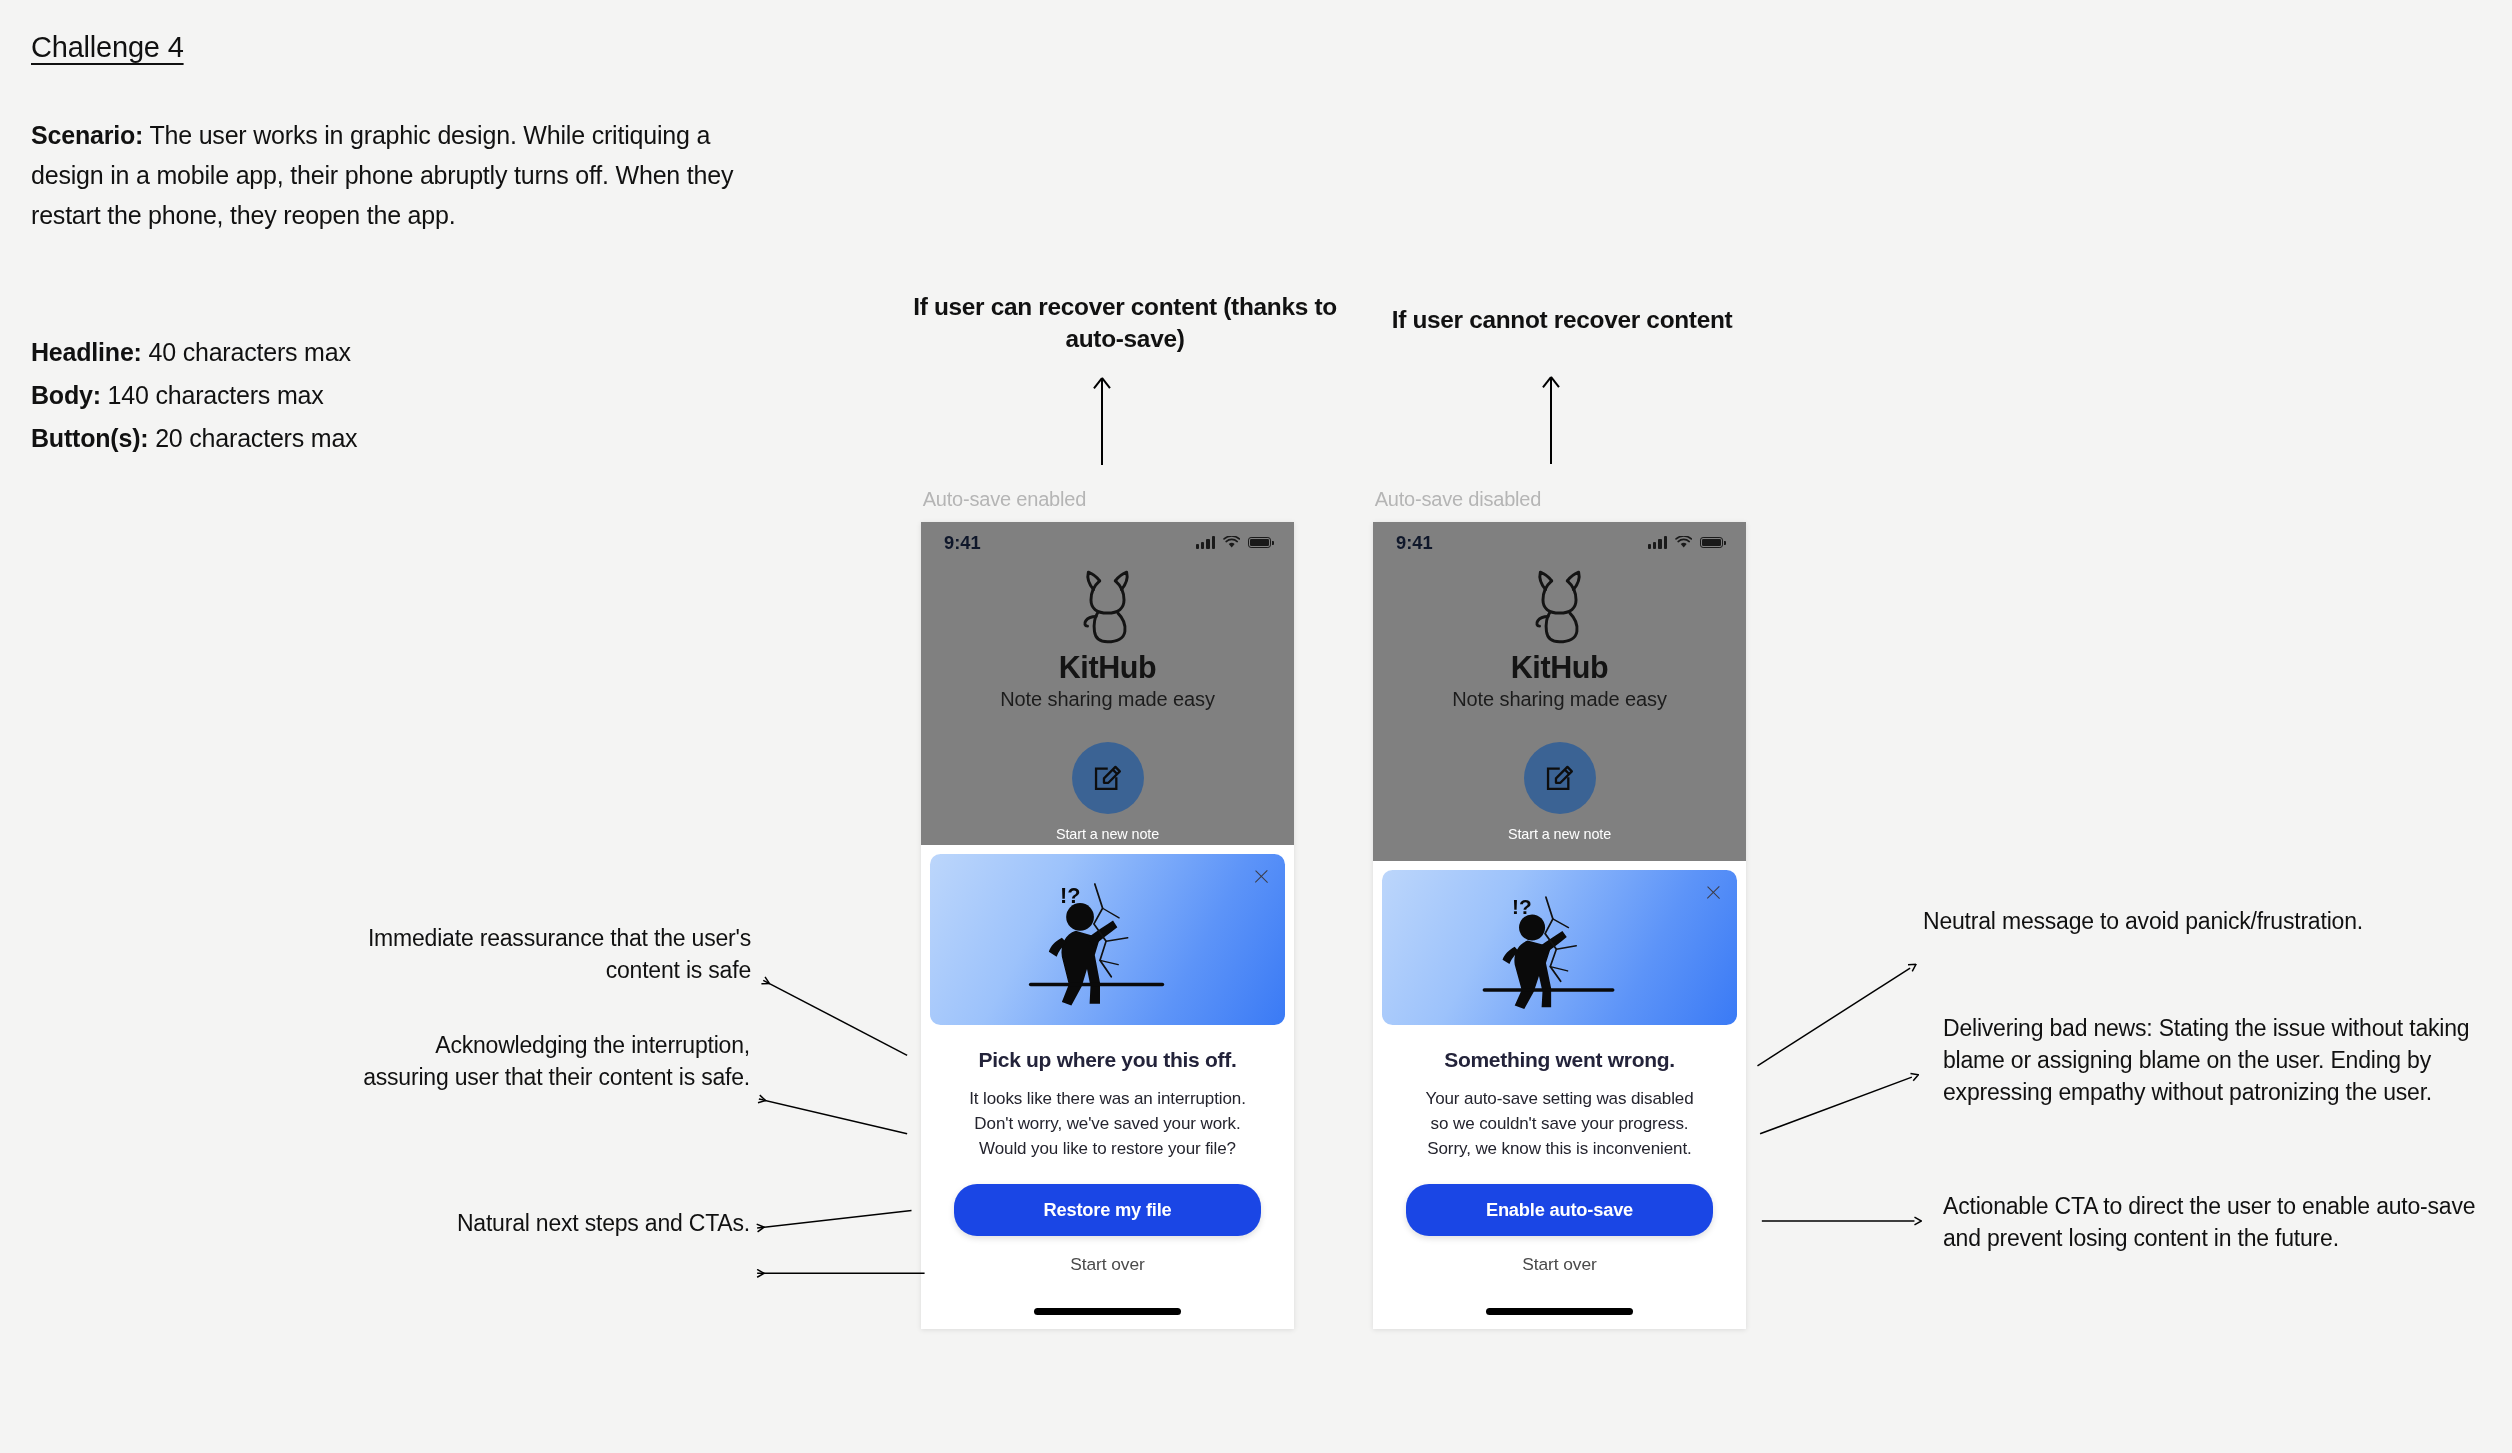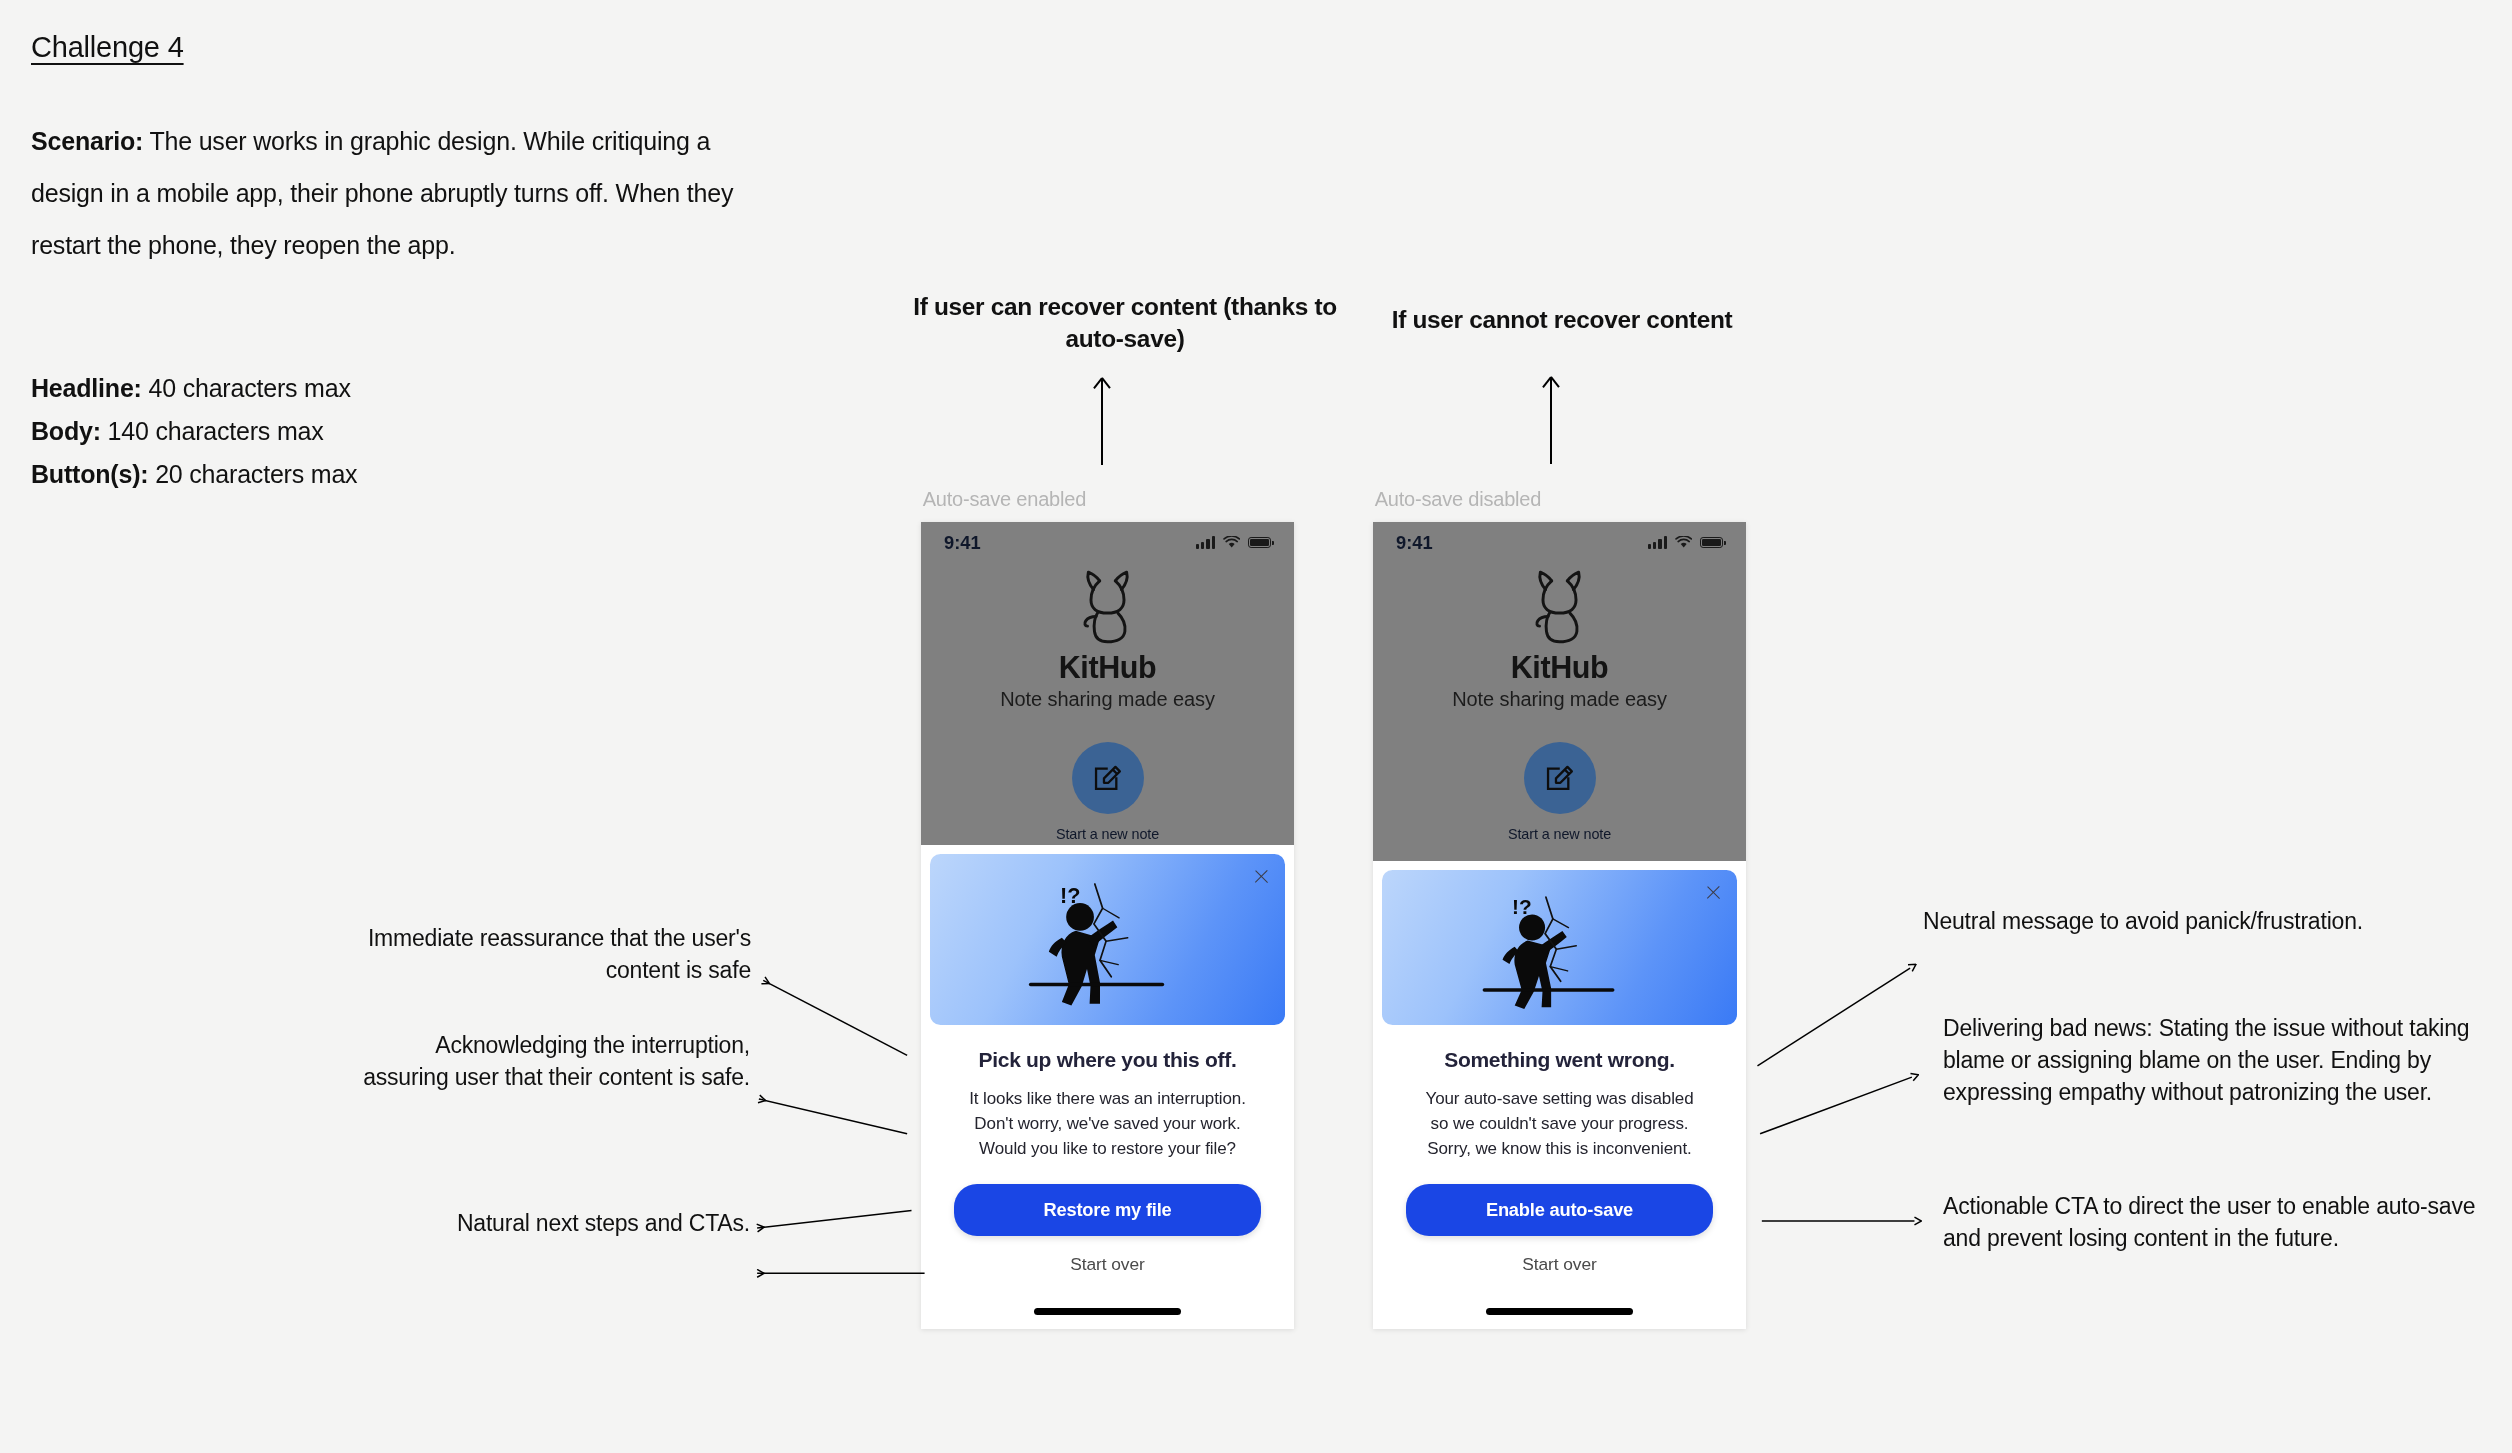--- a/index.html
+++ b/index.html
@@ -12,21 +12,21 @@
   }
   #canvas { position: relative; width: 2512px; height: 1453px; }
 
   
   .brief { position: absolute; left: 31px; top: 31px; width: 750px; }
   .brief-title {
     font-size: 29px; font-weight: 400; letter-spacing: -0.2px;
     text-decoration: underline; text-underline-offset: 6.1px;
     text-decoration-thickness: 1.7px; display: inline-block;
   }
-  .brief-para { font-size: 25px; line-height: 52px; letter-spacing: -0.2px; }
+  .brief-para { font-size: 25px; line-height: 40px; letter-spacing: -0.2px; }
   .brief-para b { font-weight: 700; }
   .gap-lg { height: 51px; }
   .gap-md { height: 45px; }
   .spec-line { font-size: 25px; line-height: 43px; letter-spacing: -0.2px; }
   .spec-line b { font-weight: 700; }
 
   
   .scn-head {
     position: absolute; text-align: center;
     font-size: 24.4px; font-weight: 700; line-height: 32px; letter-spacing: -0.3px;
@@ -97,21 +97,21 @@
 
   .compose-block {
     position: absolute; left: 0; top: 220px; width: 100%;
     display: flex; flex-direction: column; align-items: center;
   }
   .compose-circle {
     width: 72px; height: 72px; border-radius: 50%;
     background: #3b6394;
     display: flex; align-items: center; justify-content: center;
   }
-  .compose-label { font-size: 14.4px; color: #0f172a; margin-top: 12.2px; letter-spacing: -0.1px; }
+  .compose-label { font-size: 14.4px; color: #ffffff; margin-top: 12.2px; letter-spacing: -0.1px; }
 
   
   .sheet {
     position: absolute; left: 0; bottom: 0; width: 100%;
     background: #fff; display: flex; flex-direction: column; align-items: center;
     padding: 8.7px 8.7px 0 8.7px;
   }
   .sheet-art {
     position: relative; width: 100%; height: 171px;
     border-radius: 10.5px; overflow: hidden;

